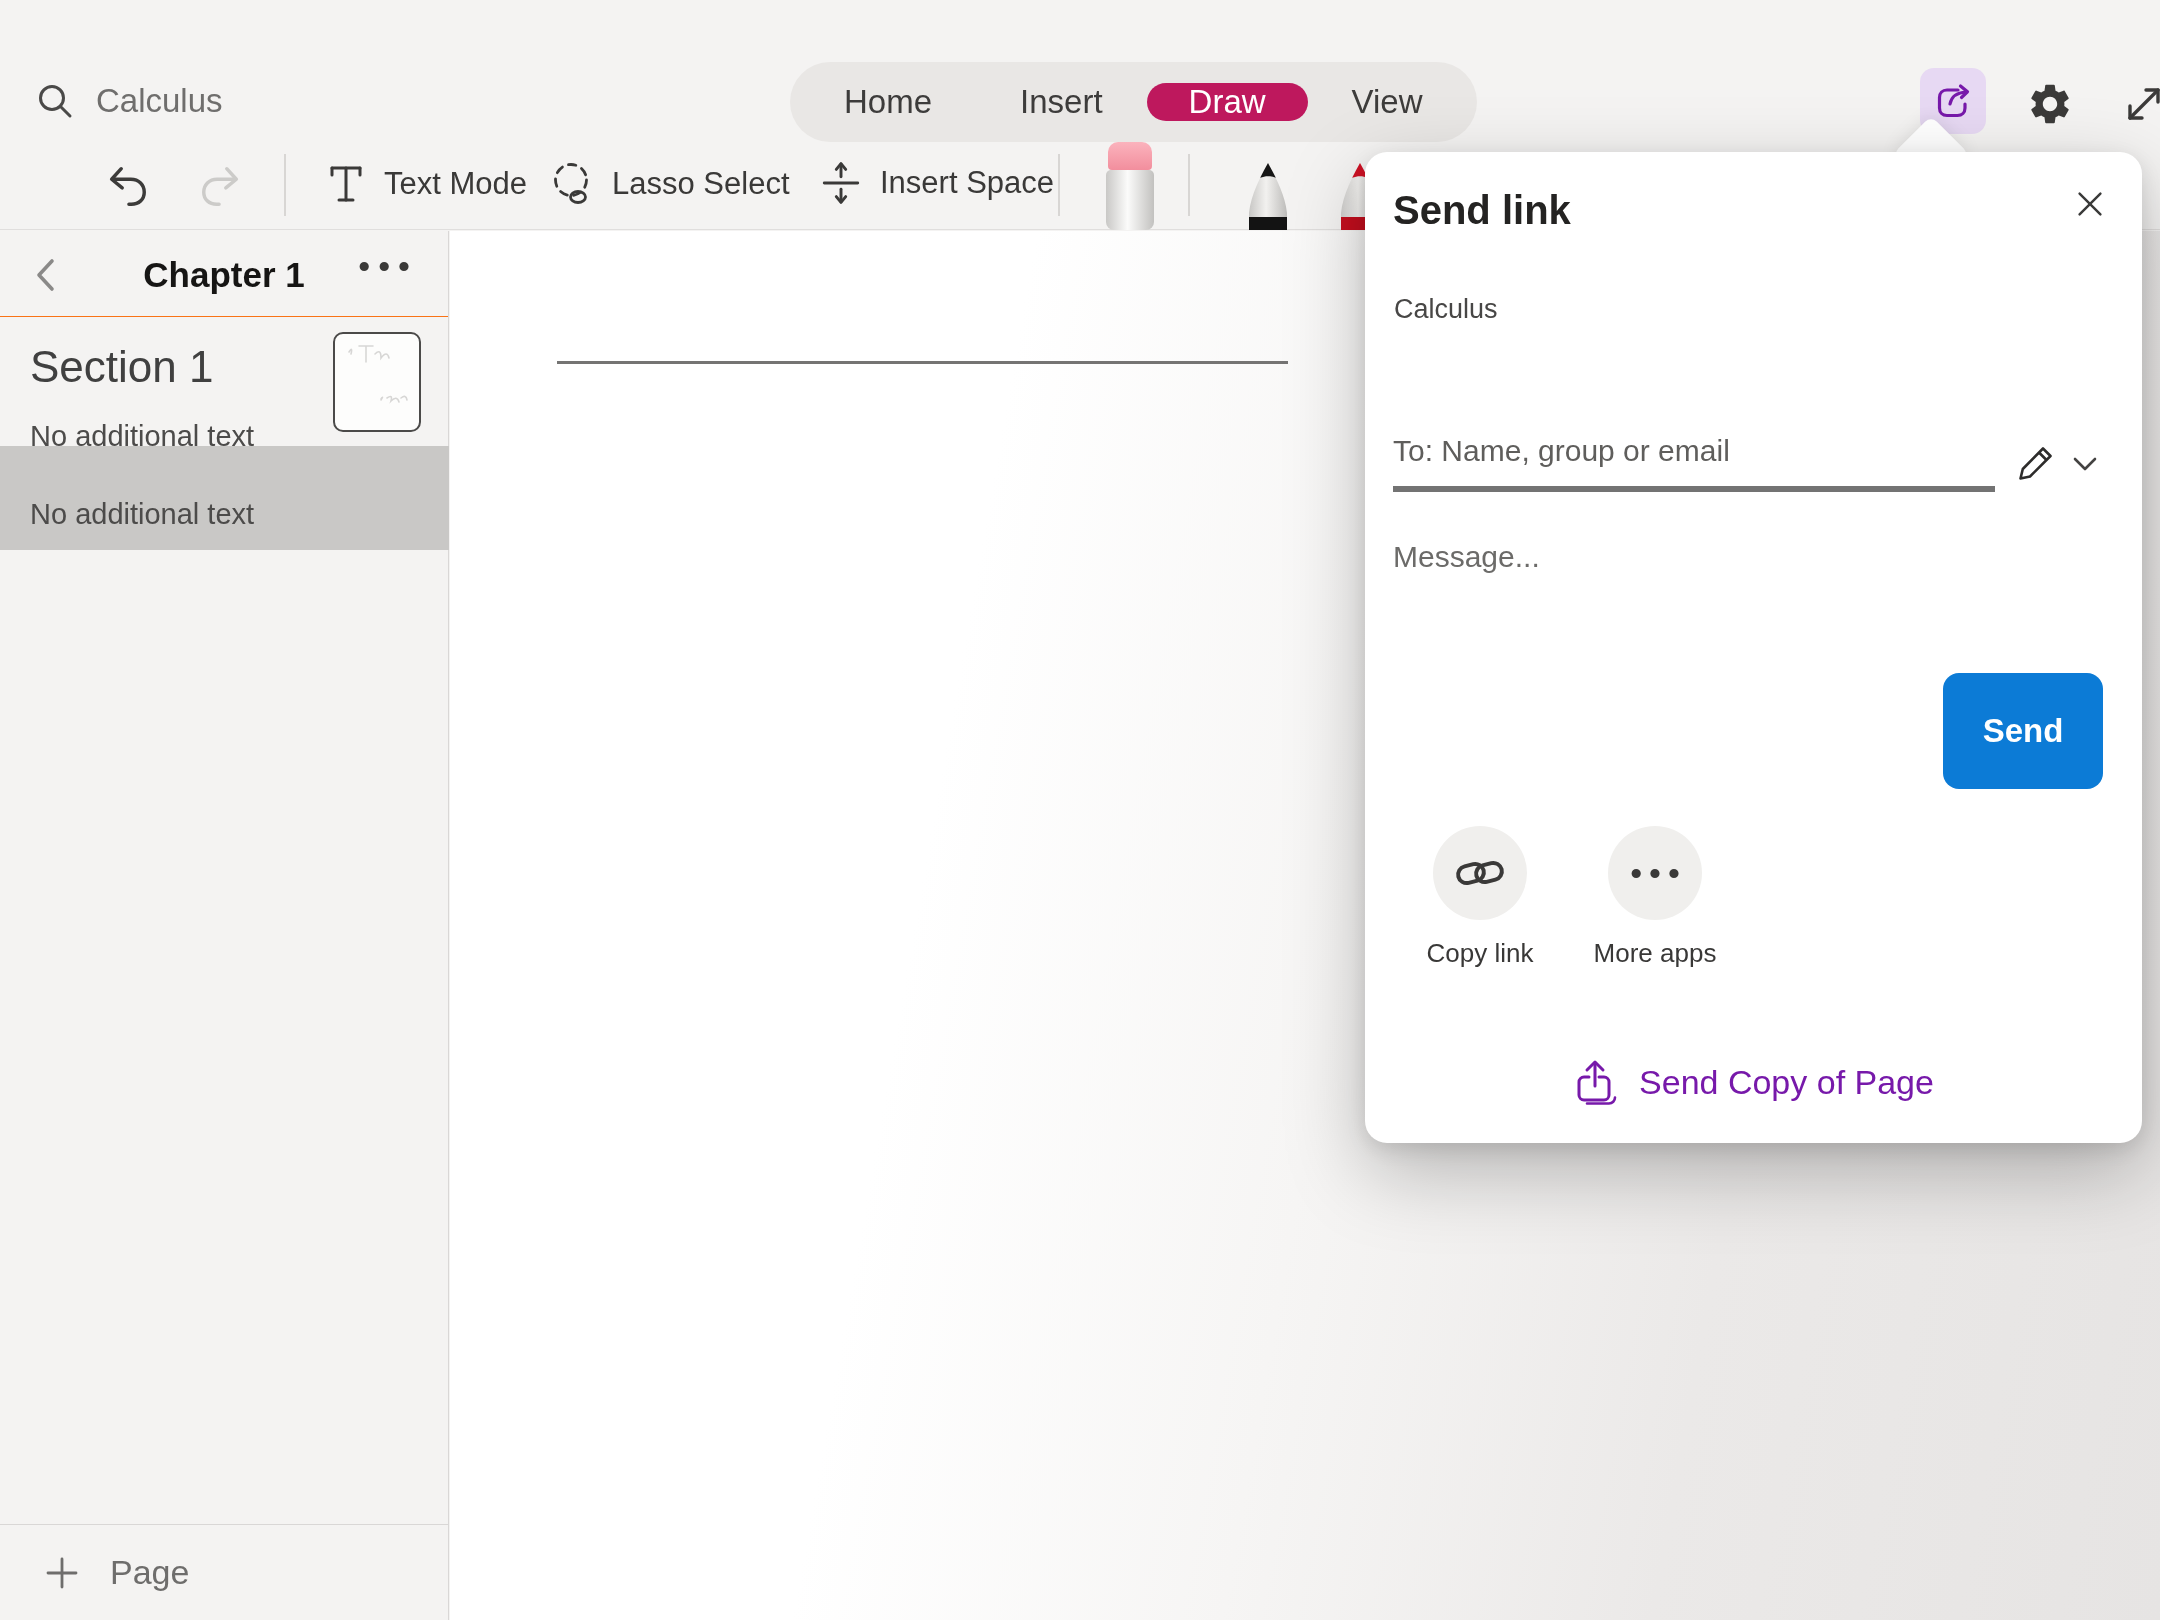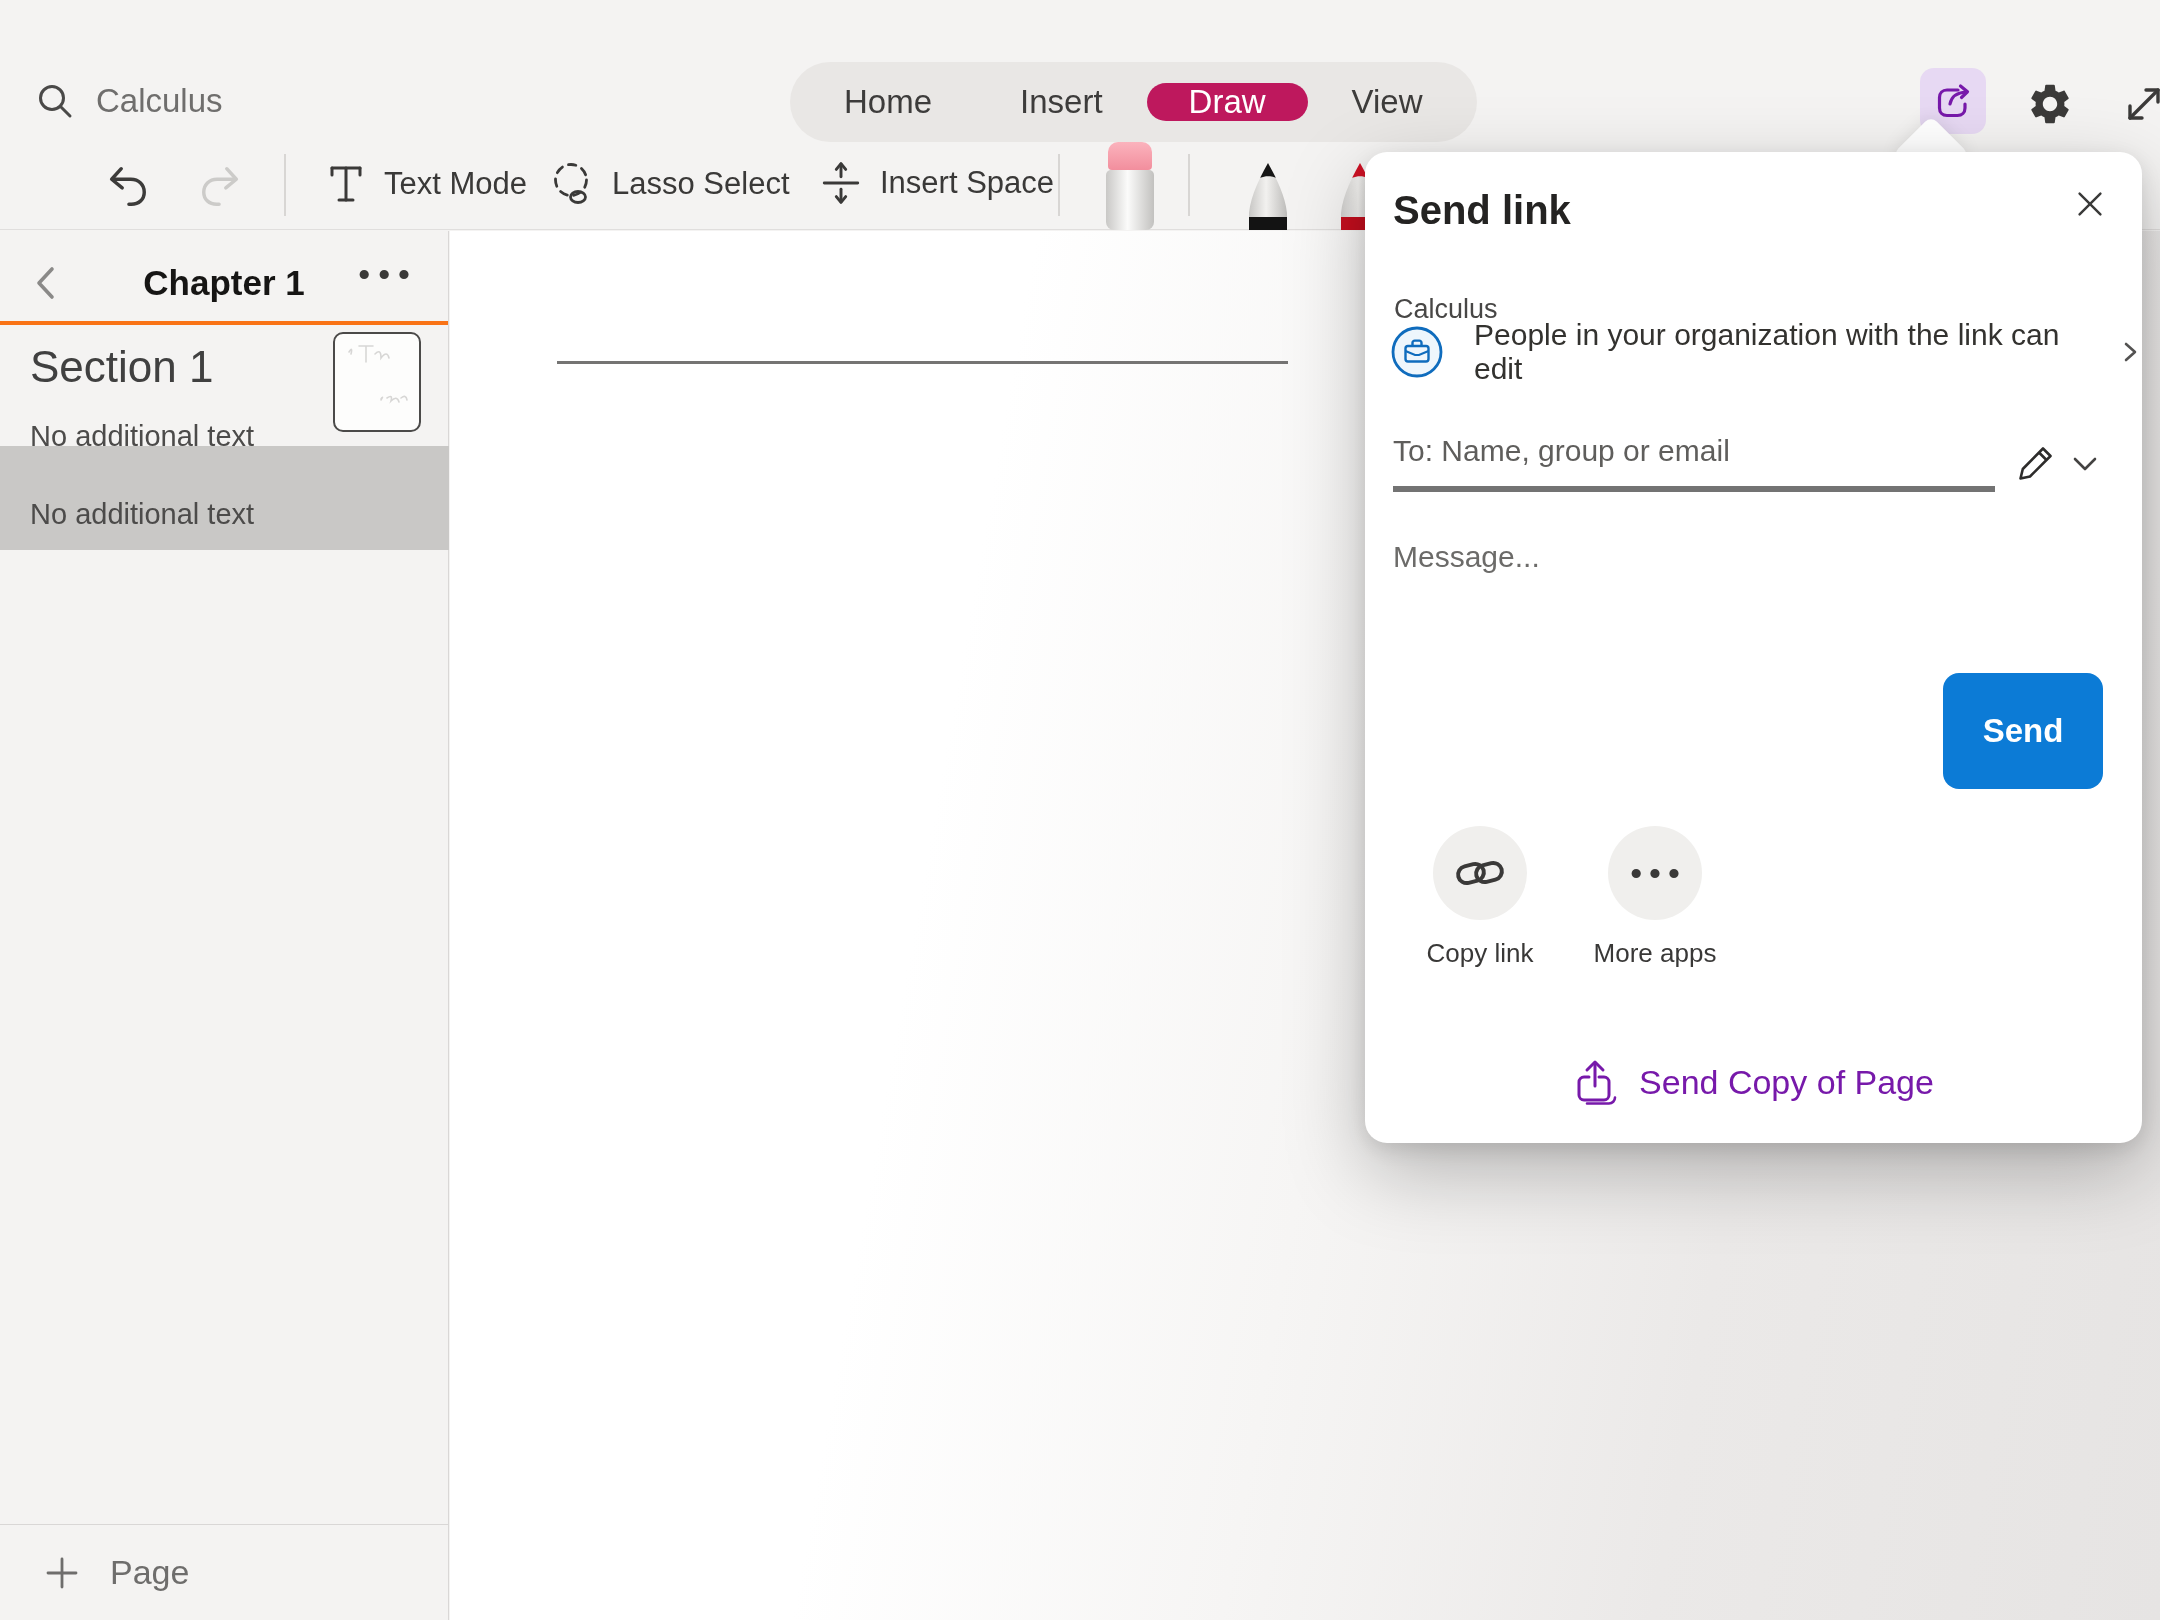--- a/index.html
+++ b/index.html
@@ -55,21 +55,21 @@
     width:48px; height:60px; border-radius:5px 5px 8px 8px;
     background:linear-gradient(90deg,#c9c8c6,#fbfbfa 45%,#c2c1bf);
   }
   .pen { position:absolute; top:161px; width:56px; height:69px; }
 
   
   .sidebar {
     position:absolute; left:0; top:231px; width:449px; bottom:0;
     background:#f4f3f2; border-right:1px solid #d9d7d6; z-index:4;
   }
-  .sb-header { position:absolute; left:0; top:8px; width:100%; height:86px; border-bottom:4px solid #f97316; }
+  .sb-header { position:absolute; left:0; top:0; width:100%; height:86px; border-bottom:1px solid #f97316; }
   .sb-back { position:absolute; left:26px; top:22px; width:44px; height:44px; display:grid; place-items:center; }
   .sb-title { position:absolute; left:0; right:0; top:24px; text-align:center; font-size:35px; font-weight:700; color:#161514; }
   .sb-more { position:absolute; right:30px; top:16px; font-size:34px; letter-spacing:8px; color:#3a3938; }
   .sb-item { position:absolute; left:0; width:449px; padding:24px 0 0 30px; }
   .sb-item.first { top:87px; height:128px; }
   .sb-item.selected { top:215px; height:104px; background:#c9c8c6; }
   .sb-item-title { font-size:44px; color:#404040; }
   .sb-item-sub { font-size:29px; color:#4c4b4a; margin-top:28px; }
   .thumb {
     position:absolute; right:28px; top:14px; width:88px; height:100px;
@@ -327,36 +327,20 @@
   <div class="dlg-close">
     <svg width="36" height="36" viewBox="0 0 38 38" fill="none" stroke="#3a3a39" stroke-width="2.6" stroke-linecap="round">
       <path d="M8 8 L30 30"></path>
         <path d="M30 8 L8 30"></path>
     </svg>
   </div>
 
   <div class="dlg-title">Send link</div>
   <div class="dlg-sub">Calculus</div>
 
-  <div class="perm-row">
-    <span>
-      <svg width="54" height="54" viewBox="0 0 54 54" fill="none">
-        <circle cx="27" cy="27" r="24" stroke="#0f6cbd" stroke-width="2.8" fill="#eef6fc"></circle>
-        <rect x="15.5" y="21" width="23" height="15.5" rx="2.5" stroke="#0f6cbd" stroke-width="2.4"></rect>
-        <path d="M22.5 21 V17.8 a2.2 2.2 0 0 1 2.2 -2.2 h4.6 a2.2 2.2 0 0 1 2.2 2.2 V21" stroke="#0f6cbd" stroke-width="2.4"></path>
-        <path d="M15.5 26 L25 30 h4 L38.5 26" stroke="#0f6cbd" stroke-width="2.2"></path>
-      </svg>
-    </span>
-    <span class="perm-text">People in your organization with the link can edit</span>
-    <span>
-      <svg width="24" height="30" viewBox="0 0 24 30" fill="none" stroke="#535251" stroke-width="2.6" stroke-linecap="round" stroke-linejoin="round">
-        <path d="M8 7 L17 15 L8 23"></path>
-      </svg>
-    </span>
-  </div>
 
   <div class="to-wrap">
     <input class="to-input" type="text" placeholder="To: Name, group or email" style="">
   </div>
   <div class="pencil-btn">
     <svg width="44" height="44" viewBox="0 0 44 44" fill="none" stroke="#2d2c2b" stroke-width="2.6" stroke-linejoin="round">
       <path d="M29 7.5 L36.5 15 L16 35.5 L6.5 37.5 L8.8 28 Z"></path>
       <path d="M25 11.5 L32.5 19"></path>
     </svg>
   </div>

